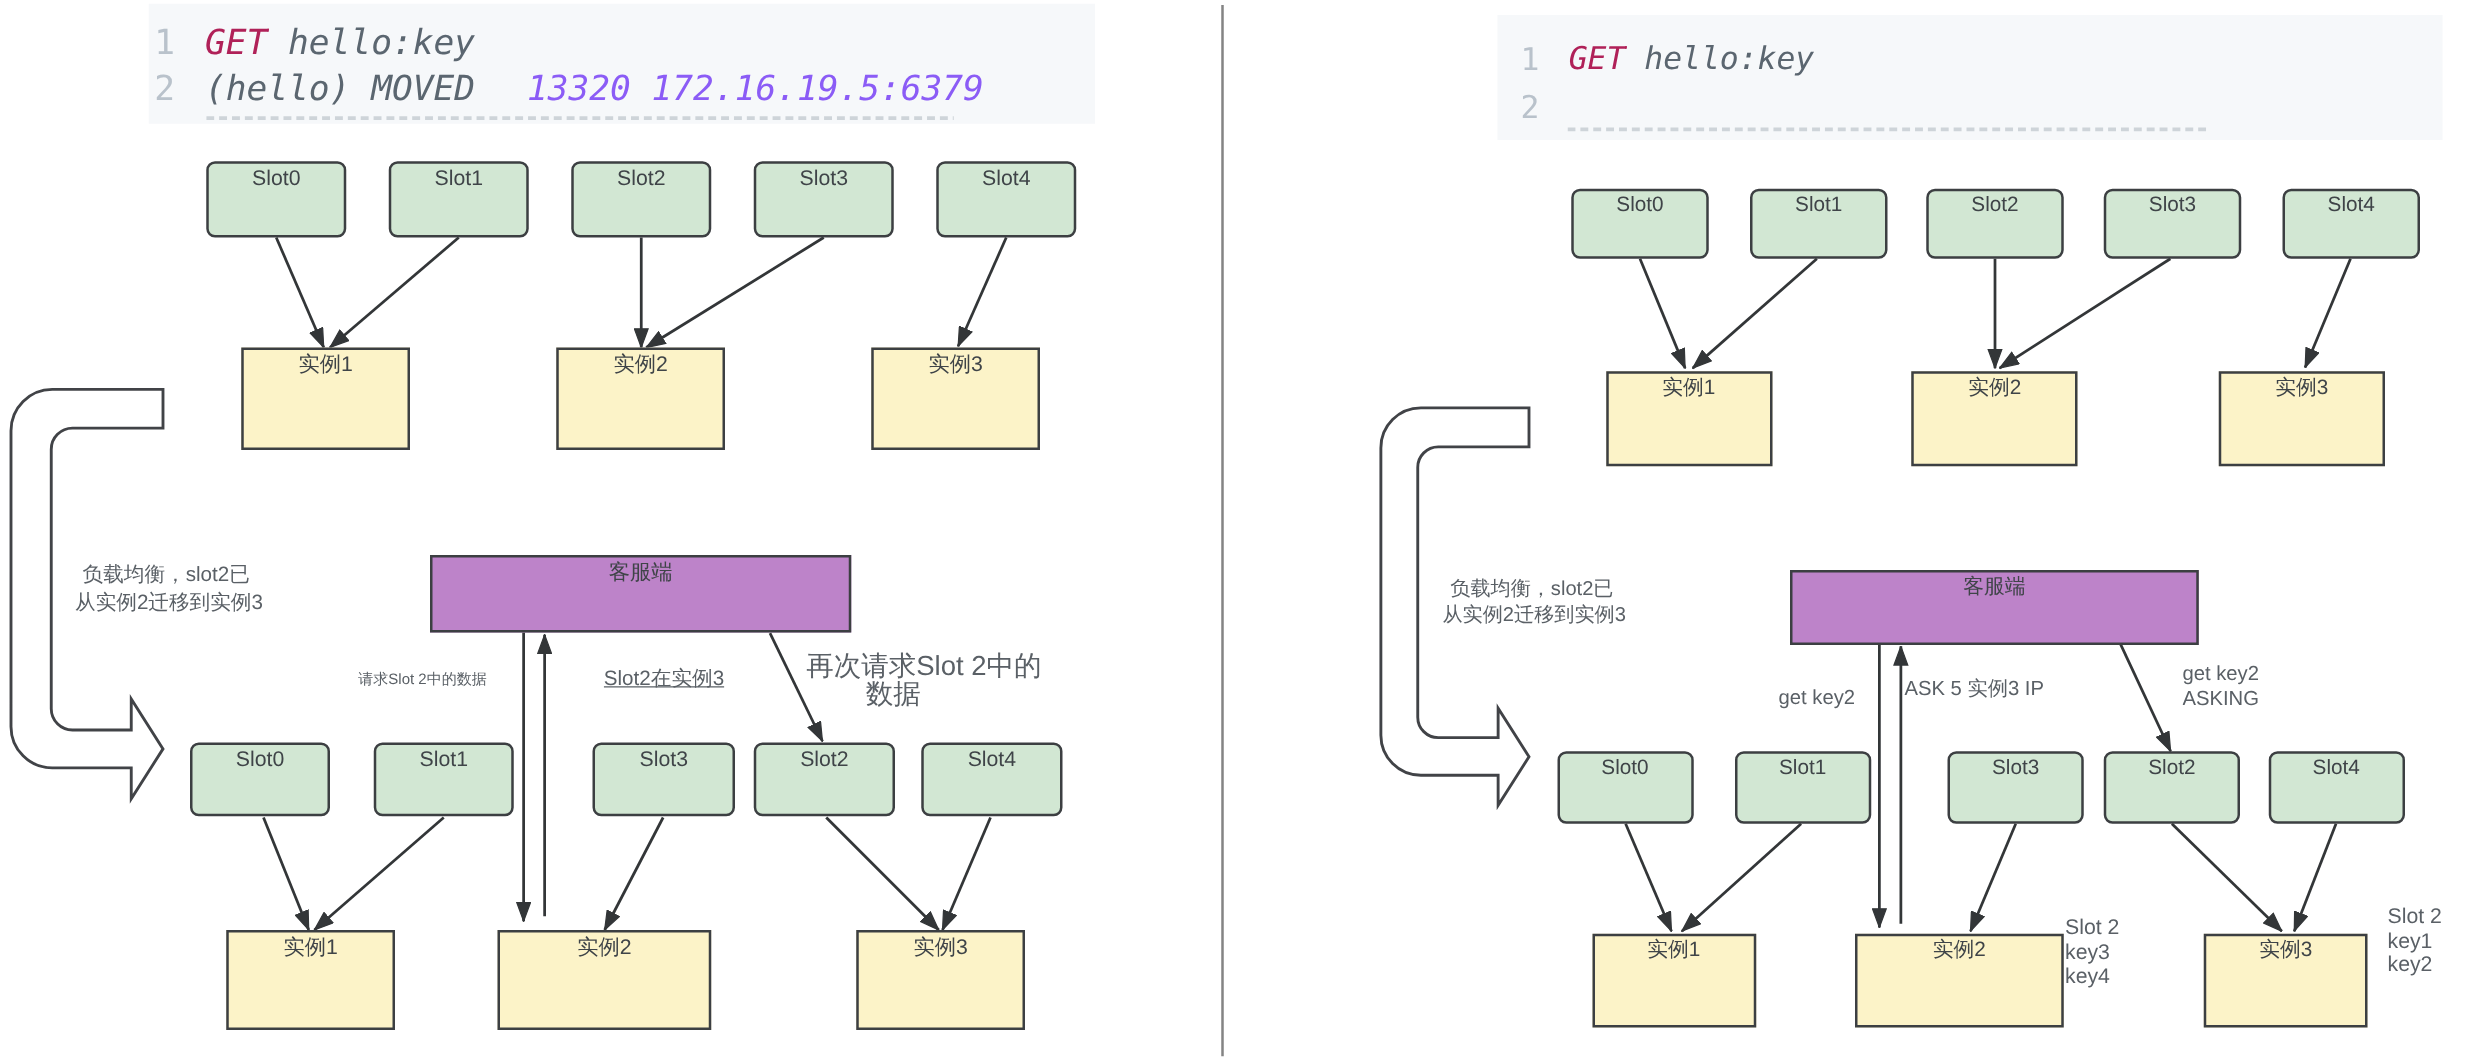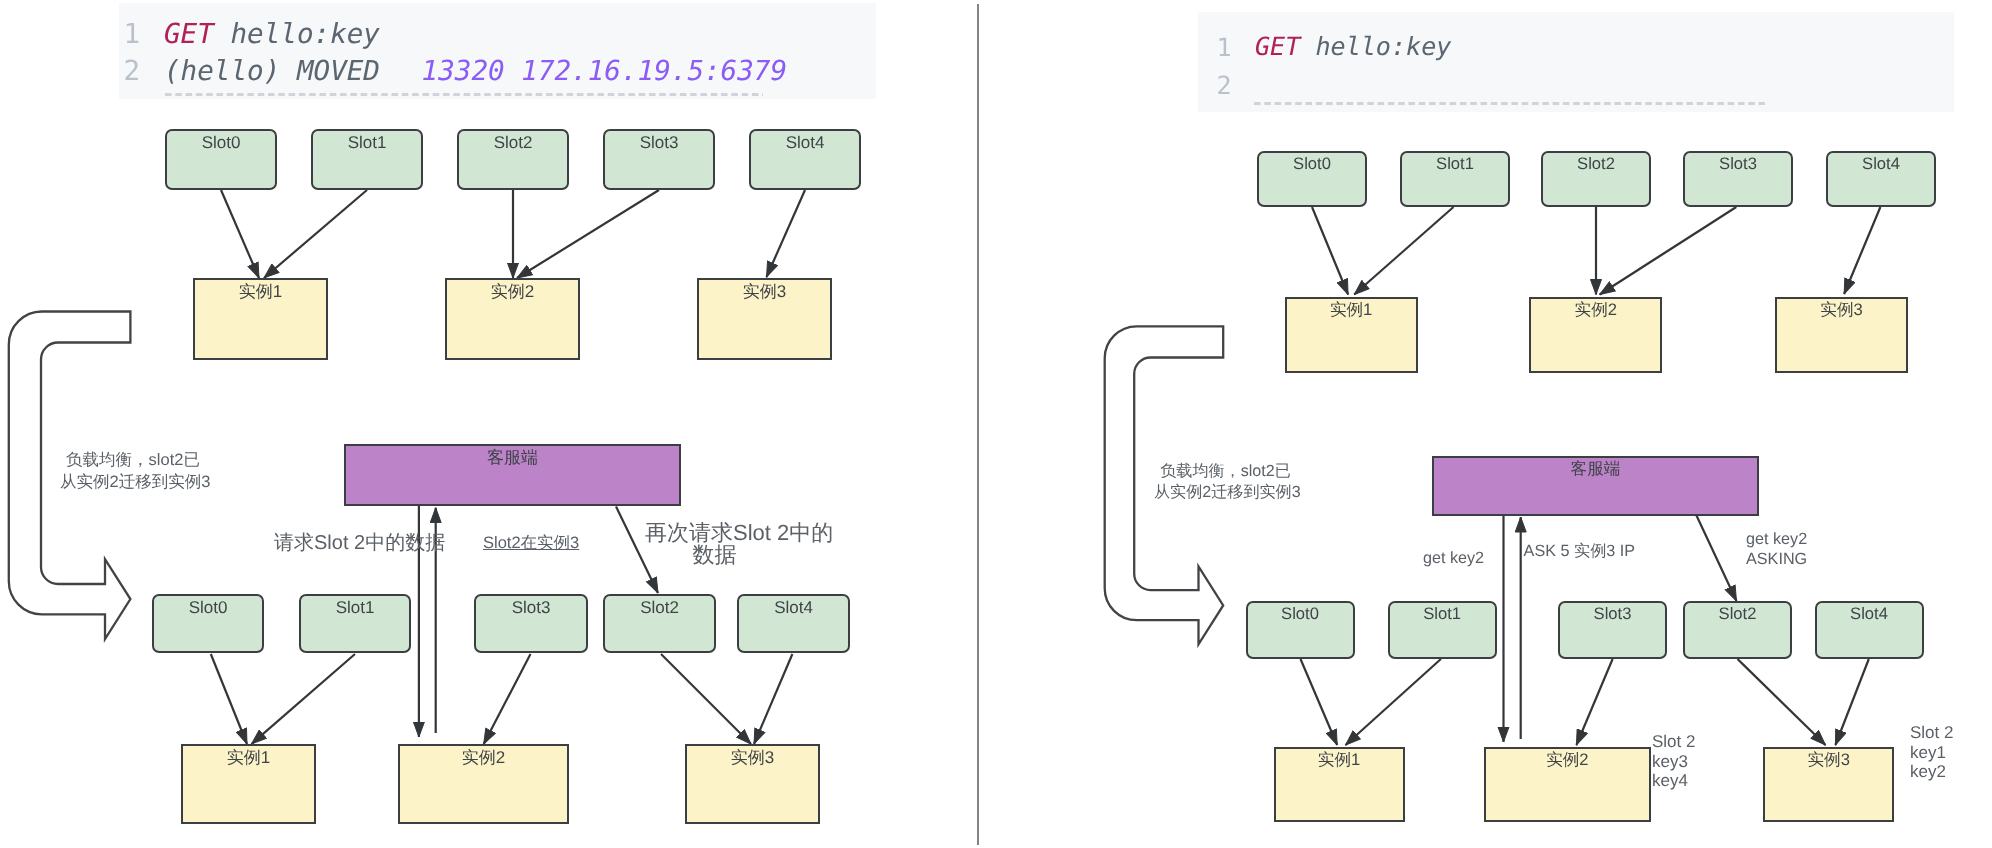--- a/index.html
+++ b/index.html
@@ -113,21 +113,21 @@
 
     <div class="node client" style="left:344px;top:444px;width:337px;height:62px;font-size:17px;">
         <span>客服端</span>
       </div>
 
     <div class="lbl c" style="left:60px;top:449px;width:146px;font-size:16.5px;line-height:22px;">
       <div>负载均衡，slot2已</div>
       <div>从实例2迁移到实例3</div>
     </div>
 
-    <div class="lbl c" style="left:274px;top:532px;width:160px;font-size:20px;">请求Slot 2中的数据</div>
+    <div class="lbl c" style="left:258px;top:532px;width:160px;font-size:12px;">请求Slot 2中的数据</div>
     <div class="lbl c" style="left:483px;top:532px;width:96px;font-size:16.5px;text-decoration:underline;">Slot2在实例3</div>
     <div class="lbl c" style="left:645px;top:522px;width:139px;font-size:22px;line-height:22px;">
       <div>再次请求Slot 2中的</div>
       <div>数据</div>
     </div>
 
     <div class="node slot" style="left:152px;top:594px;width:112px;height:59px;font-size:17px;">
         <span>Slot0</span>
       </div>
     <div class="node slot" style="left:299px;top:594px;width:112px;height:59px;font-size:17px;">

